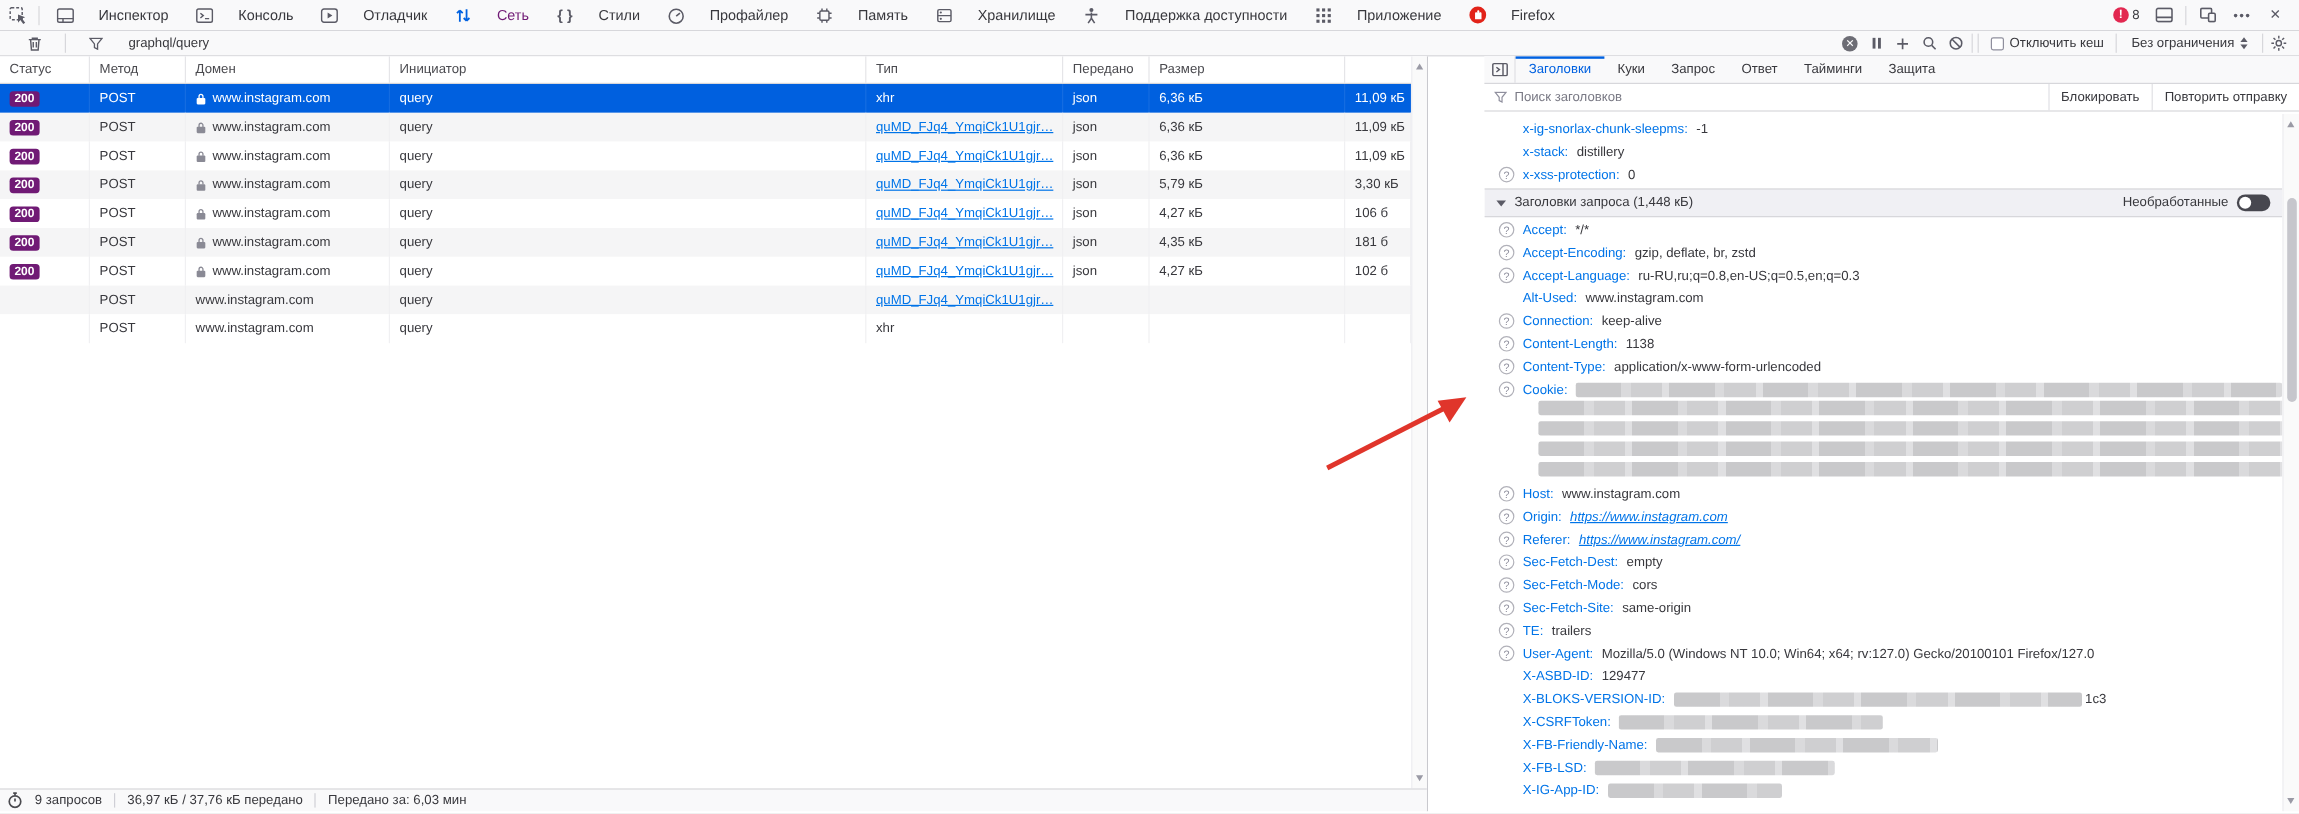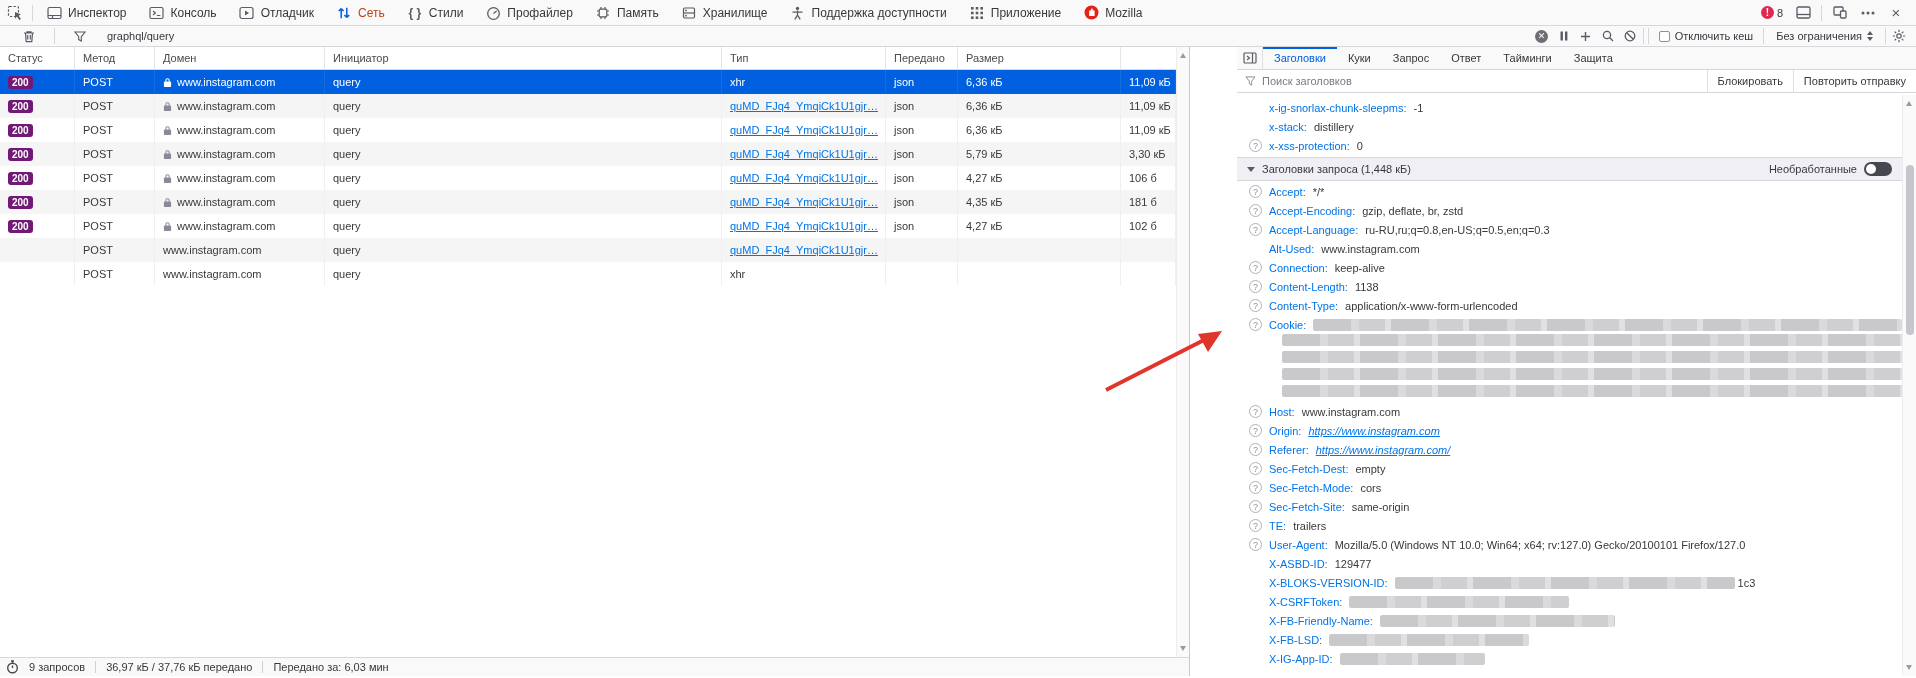--- a/index.html
+++ b/index.html
@@ -7,24 +7,24 @@
   body { font-family: "Liberation Sans", "DejaVu Sans", sans-serif; }
   .app { position:relative; width:1916px; height:678px; background:#fff; overflow:hidden;
          font-size:11px; color:#38383d; }
 
   
   .tabbar { height:26px; background:#f9f9fa; border-bottom:1px solid #d7d7db;
             display:flex; align-items:center; }
   .picker { width:30px; height:100%; display:flex; align-items:center; justify-content:center; color:#5b5b66; }
   .vsep { width:1px; height:16px; background:#d7d7db; margin:0 2px; flex:none; }
   .tool-tabs { display:flex; align-items:center; height:100%; }
-  .tool-tab { display:flex; align-items:center; gap:6px; padding:0 11px; height:100%;
+  .tool-tab { display:flex; align-items:center; gap:20px; padding:0 11px; height:100%;
               color:#38383d; font-size:12px; cursor:default; }
   .tool-tab .ticon { width:16px; height:16px; display:flex; align-items:center; justify-content:center; color:#5b5b66; }
-  .tool-tab.active { color:#c2410c;align-items:center; }
+  .tool-tab.active { color:#701a75;align-items:center; }
   .tool-tab.active .ticon { color:#0061e0; }
   .tabbar-right { margin-left:auto; display:flex; align-items:center; gap:4px; padding-right:8px; }
   .err-badge { display:flex; align-items:center; gap:3px; padding:0 4px; }
   .err-circle { width:13px; height:13px; border-radius:50%; background:#e22850; color:#fff;
                 font-size:10px; font-weight:bold; display:flex; align-items:center; justify-content:center; }
   .icon-btn { width:24px; height:22px; display:flex; align-items:center; justify-content:center; color:#5b5b66; }
   .close-x { font-size:15px; color:#5b5b66; }
 
   
   .net-toolbar { height:21px; background:#f9f9fa; border-bottom:1px solid #d7d7db;
@@ -229,21 +229,21 @@
           </span>
           <span>Приложение</span>
         </div>
         <div class="tool-tab">
           <span class="ticon">
             <svg width="15" height="15" viewBox="0 0 15 15">
               <circle cx="7.5" cy="7.5" r="7" fill="#e22319"></circle>
               <path d="M5.2 11V6.2c0-.5.4-.9.9-.9s.9.4.9.9V4.4c0-.5.4-.9.9-.9s.9.4.9.9v1.8c0-.5.4-.9.9-.9s.9.4.9.9V11z" fill="#fff"></path>
             </svg>
           </span>
-          <span>Mozilla</span>
+          <span>Firefox</span>
         </div>
       </div>
     <div class="tabbar-right">
       <div class="err-badge">
         <span class="err-circle">!</span>
         <span>8</span>
       </div>
       <div class="icon-btn">
         <svg width="15" height="13" viewBox="0 0 15 13" fill="none" stroke="currentColor" stroke-width="1.3">
           <rect x="1" y="1" width="13" height="11" rx="1.5"></rect>

